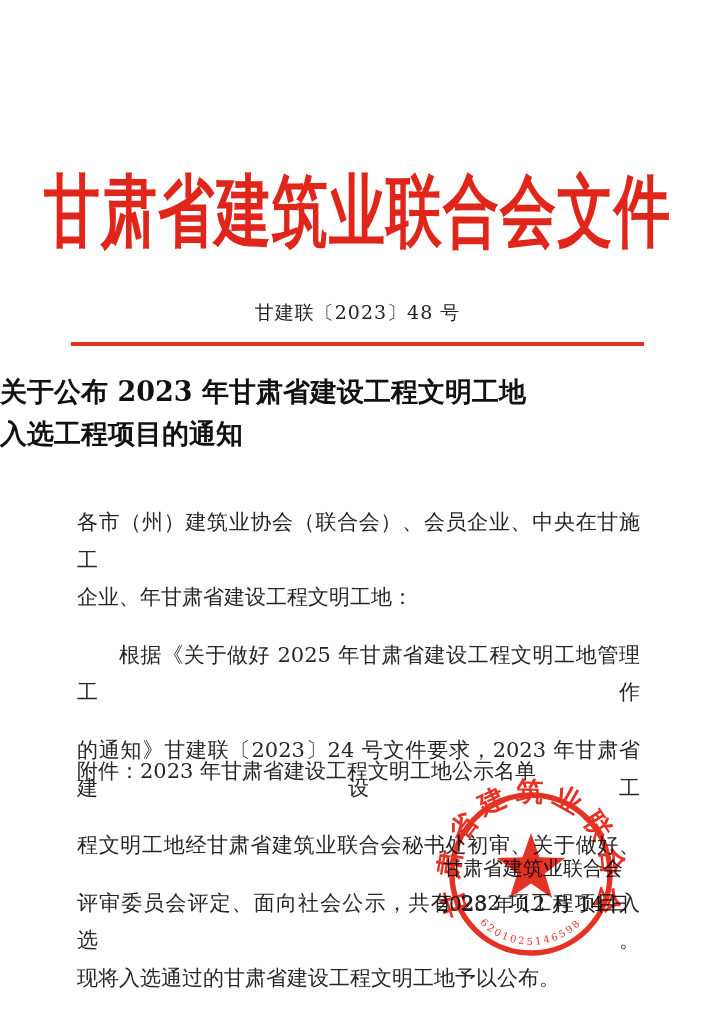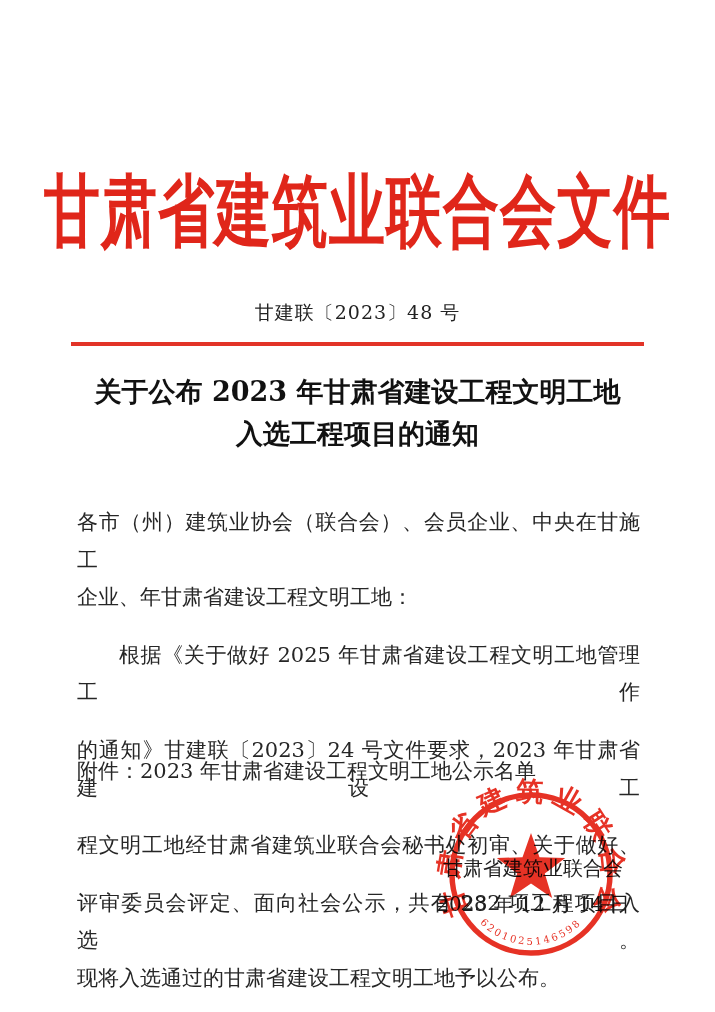--- a/index.html
+++ b/index.html
@@ -39,21 +39,20 @@
   .red-line {
     position: absolute;
     top: 342px; left: 71px;
     width: 573px; height: 4px;
     background: #e23327;
   }
   .notice-title {
     position: absolute;
     top: 371px; left: 0;
     width: 100%;
-    text-align: center;
     font-size: 27px;
     line-height: 42px;
     font-weight: bold;
     color: #111111;
   }
   .body-block {
     position: absolute;
     top: 484px; left: 77px;
     width: 563px;
     font-size: 21px;

